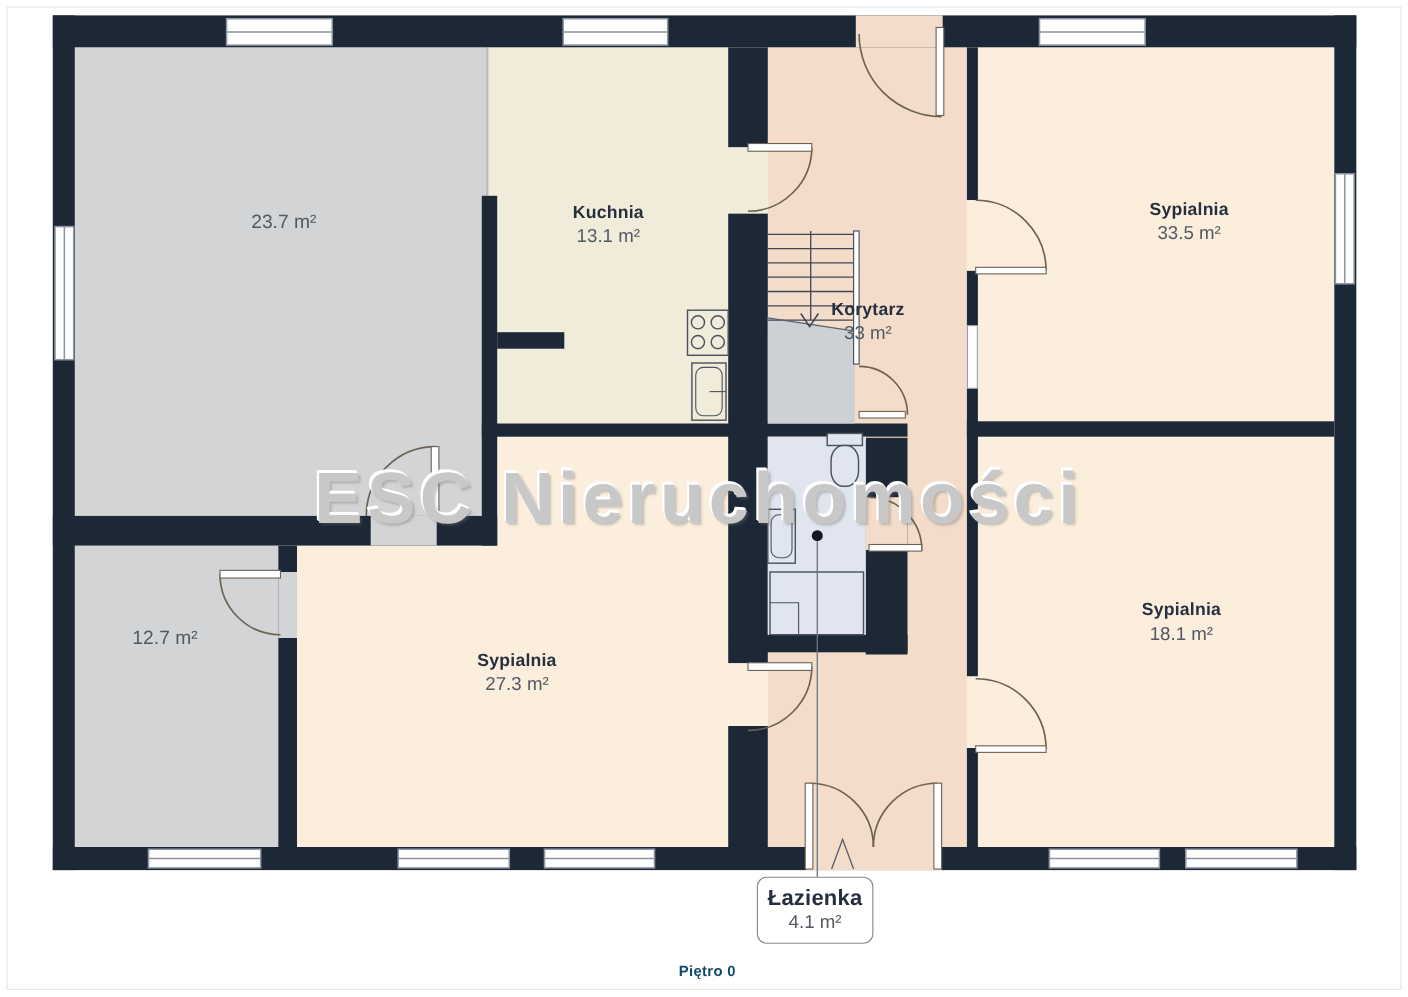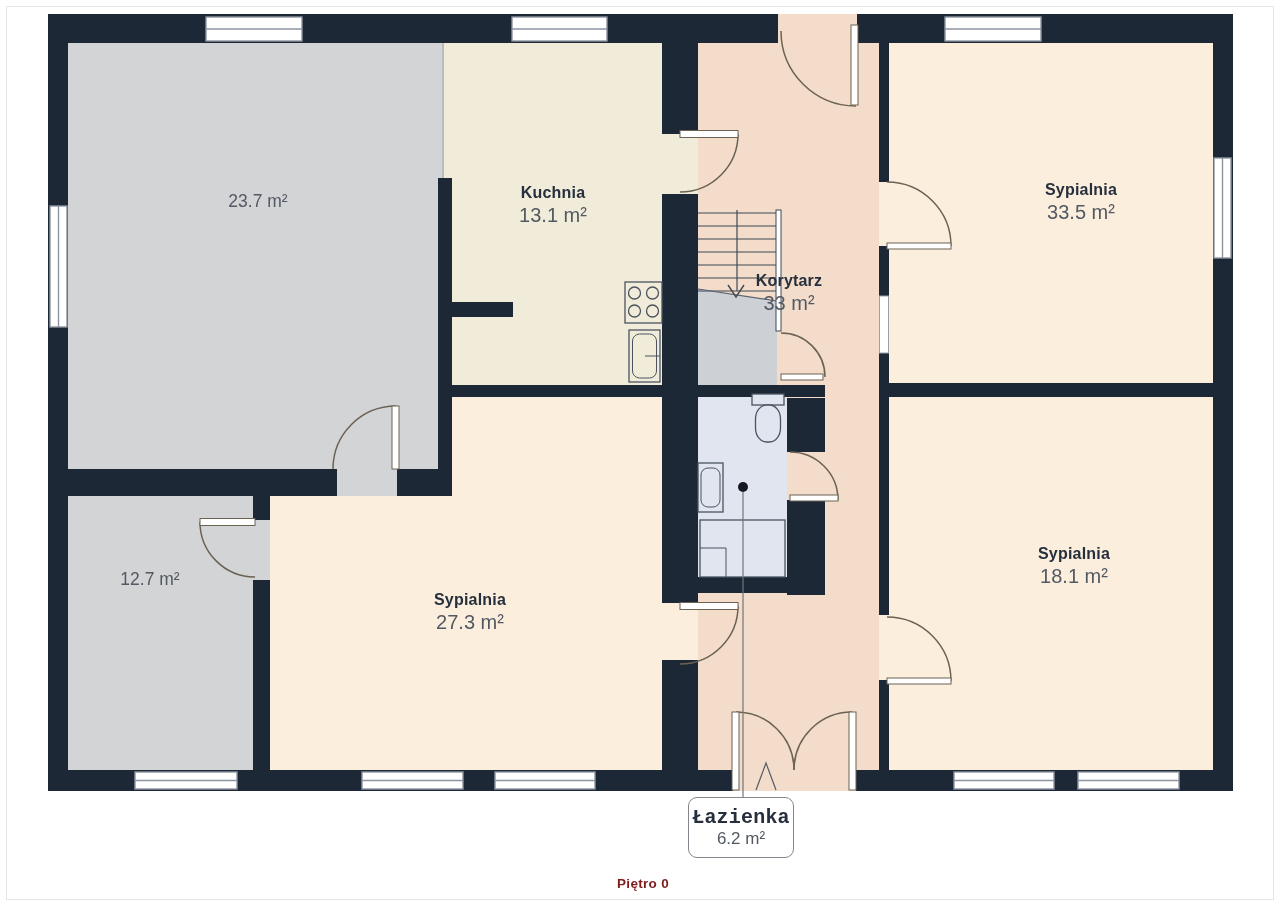--- a/index.html
+++ b/index.html
@@ -4,37 +4,37 @@
 <style>
   html,body{margin:0;padding:0;background:#ffffff;}
   #stage{
     position:relative;width:1280px;height:906px;background:#ffffff;
     font-family:"Liberation Sans", sans-serif;overflow:hidden;
   }
   .frame{position:absolute;inset:6px;border:1px solid #e3e6ea;pointer-events:none;}
   svg{position:absolute;left:0;top:0;}
   .label{position:absolute;transform:translate(-50%,-50%);text-align:center;white-space:nowrap;line-height:1.25;}
   .room-name{font-size:16px;font-weight:700;color:#262f3d;letter-spacing:.2px;display:block;}
-  .room-area{font-size:20px;color:#525963;display:block;}
+  .room-area{font-size:17px;color:#525963;display:block;}
   .area-only{font-size:17.5px;color:#525963;}
   .watermark{
     position:absolute;left:635px;top:452px;transform:translate(-50%,-50%);
     font-size:66px;font-weight:700;letter-spacing:4px;color:#c8c8c8;white-space:nowrap;
     text-shadow:-2px -2px 0 #ffffff,-1px -1px 0 #ffffff,2px 2px 2px rgba(110,110,110,.35);
   }
   .callout{
     position:absolute;left:688px;top:797px;width:104px;height:59px;
     background:#ffffff;border:1.5px solid #83878d;border-radius:9px;
     display:flex;flex-direction:column;align-items:center;justify-content:center;
   }
-  .callout .room-name{font-size:20px;font-family:Liberation Mono, monospace;}
+  .callout .room-name{font-size:20px;}
   .callout .room-area{font-size:17px;}
   .floor-label{
     position:absolute;left:643px;top:883px;transform:translate(-50%,-50%);
-    font-size:13.5px;font-weight:700;color:#7f1d1d;letter-spacing:.3px;
+    font-size:13.5px;font-weight:700;color:#0c4a6e;letter-spacing:.3px;
   }
 </style>
 </head>
 <body>
 
 <div id="stage">
 
 <svg width="1280" height="906" viewBox="0 0 1280 906">
 
   <g>
@@ -236,20 +236,21 @@
     <g fill="#e0e5ef">
       <rect x="700" y="520" width="85" height="57"></rect>
       <polyline points="700,548 726,548 726,577" fill="none" stroke-width="1"></polyline>
     </g>
     <circle cx="743" cy="487" r="5" fill="#15191f" stroke="none"></circle>
   </g>
 
   <line x1="743" y1="492" x2="743" y2="797" stroke="#70757c" stroke-width="1.2"></line>
 </svg>
 
+<div class="watermark">ESC Nieruchomości</div>
 
 <div class="label area-only" style="left:258px;top:202px">
   <span>23.7 m²</span>
 </div>
 
 <div class="label" style="left:553px;top:205px">
   <span class="room-name">Kuchnia</span>
   <span class="room-area">13.1 m²</span>
 </div>
 
@@ -272,19 +273,19 @@
   <span class="room-area">27.3 m²</span>
 </div>
 
 <div class="label" style="left:1074px;top:566px">
   <span class="room-name">Sypialnia</span>
   <span class="room-area">18.1 m²</span>
 </div>
 
 <div class="callout">
   <span class="room-name">Łazienka</span>
-  <span class="room-area">6.2 m²</span>
+  <span class="room-area">4.1 m²</span>
 </div>
 
 <div class="floor-label">Piętro 0</div>
 
 <div class="frame"></div>
 </div>
 
 </body></html>

